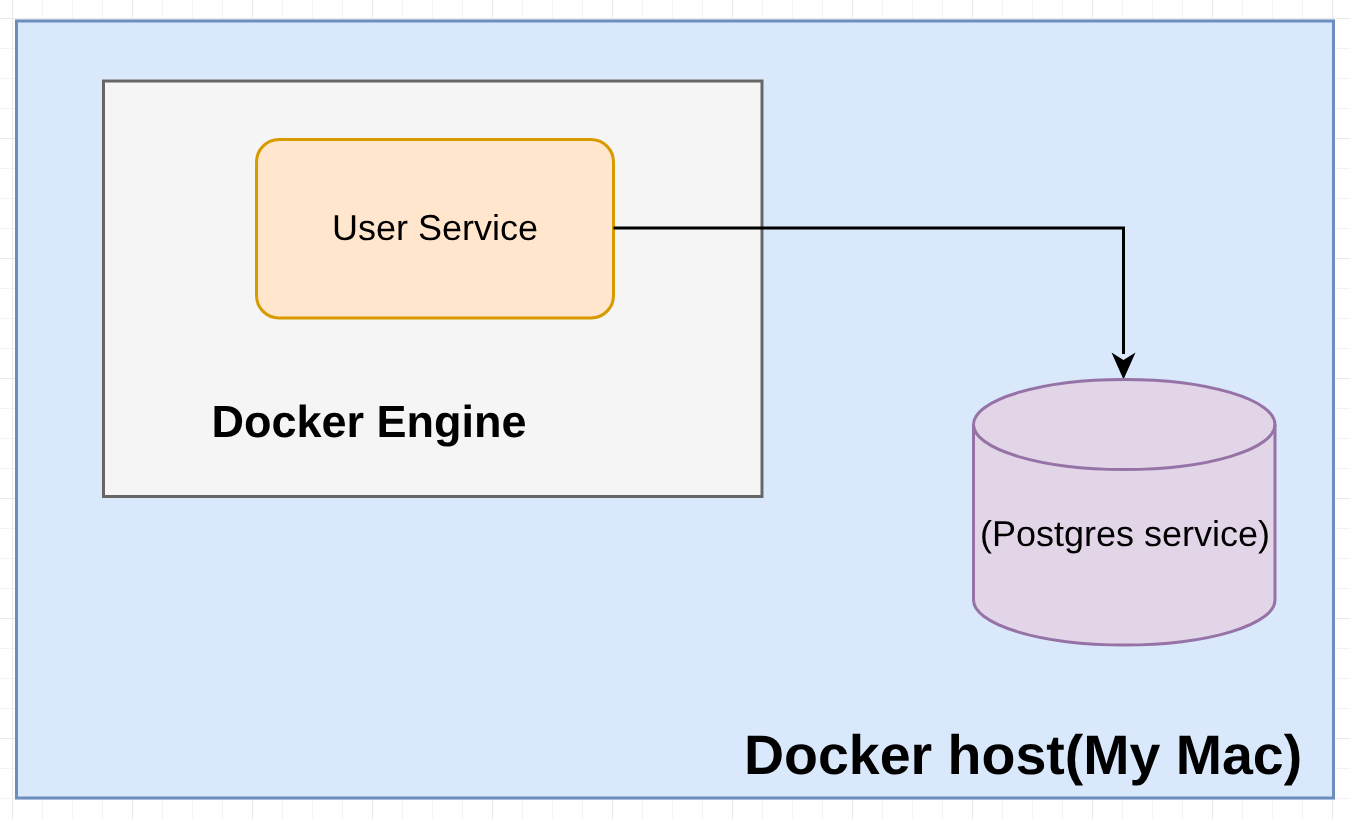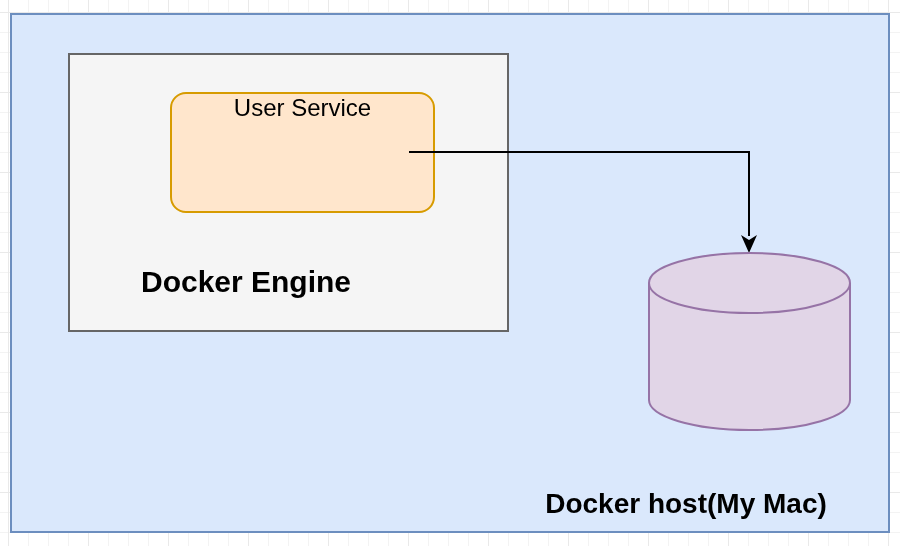--- a/index.html
+++ b/index.html
@@ -23,22 +23,22 @@
   
   .host-box {
     left: 10px; top: 13px; width: 880px; height: 520px;
     background: #dae8fc;
     border: 2px solid #6c8ebf;
     z-index: 1;
   }
   .host-label {
     left: 496px; top: 484px; width: 380px; height: 40px;
     line-height: 40px;
-    text-align: center;
-    font-size: 28px;
+    text-align: left;
+    font-size: 37px;
     font-weight: bold;
     z-index: 6;
     white-space: nowrap;
   }
 
   
   .engine-box {
     left: 68px; top: 53px; width: 441px; height: 279px;
     background: #f5f5f5;
     border: 2px solid #666666;
@@ -49,29 +49,29 @@
     line-height: 36px;
     text-align: center;
     font-size: 30px;
     font-weight: bold;
     z-index: 6;
     white-space: nowrap;
   }
 
   
   .service-box {
-    left: 170px; top: 92px; width: 265px; height: 121px;
+    left: 170px; top: 92px; width: 240px; height: 121px;
     background: #ffe6cc;
     border: 2px solid #d79b00;
     border-radius: 16px;
     z-index: 3;
     display: flex;
     flex-direction: column;
     align-items: center;
-    justify-content: flex-start;
+    justify-content: center;
     font-size: 24px;
     line-height: 28px;
     text-align: center;
   }
 
   
   .shape-layer {
     left: 0; top: 0; width: 900px; height: 546px;
     z-index: 4;
   }
@@ -103,13 +103,14 @@
   <polygon points="749,253 741,235 749,240 757,235" fill="#000000"></polygon>
 
   <path d="M 649 283 A 100.5 30 0 0 1 850 283 L 850 400 A 100.5 30 0 0 1 649 400 Z" stroke-width="2" stroke-linejoin="round" fill="#e1d5e7" stroke="#9673a6"></path>
 
   <path d="M 649 283 A 100.5 30 0 0 0 850 283" fill="none" stroke-width="2" stroke="#9673a6"></path>
 </svg>
 
 <div class="abs engine-label">Docker Engine</div>
 <div class="abs host-label">Docker host(My Mac)</div>
 <div class="abs db-label">
+  <div>(Postgres service)</div>
 </div>
 
 </body></html>

